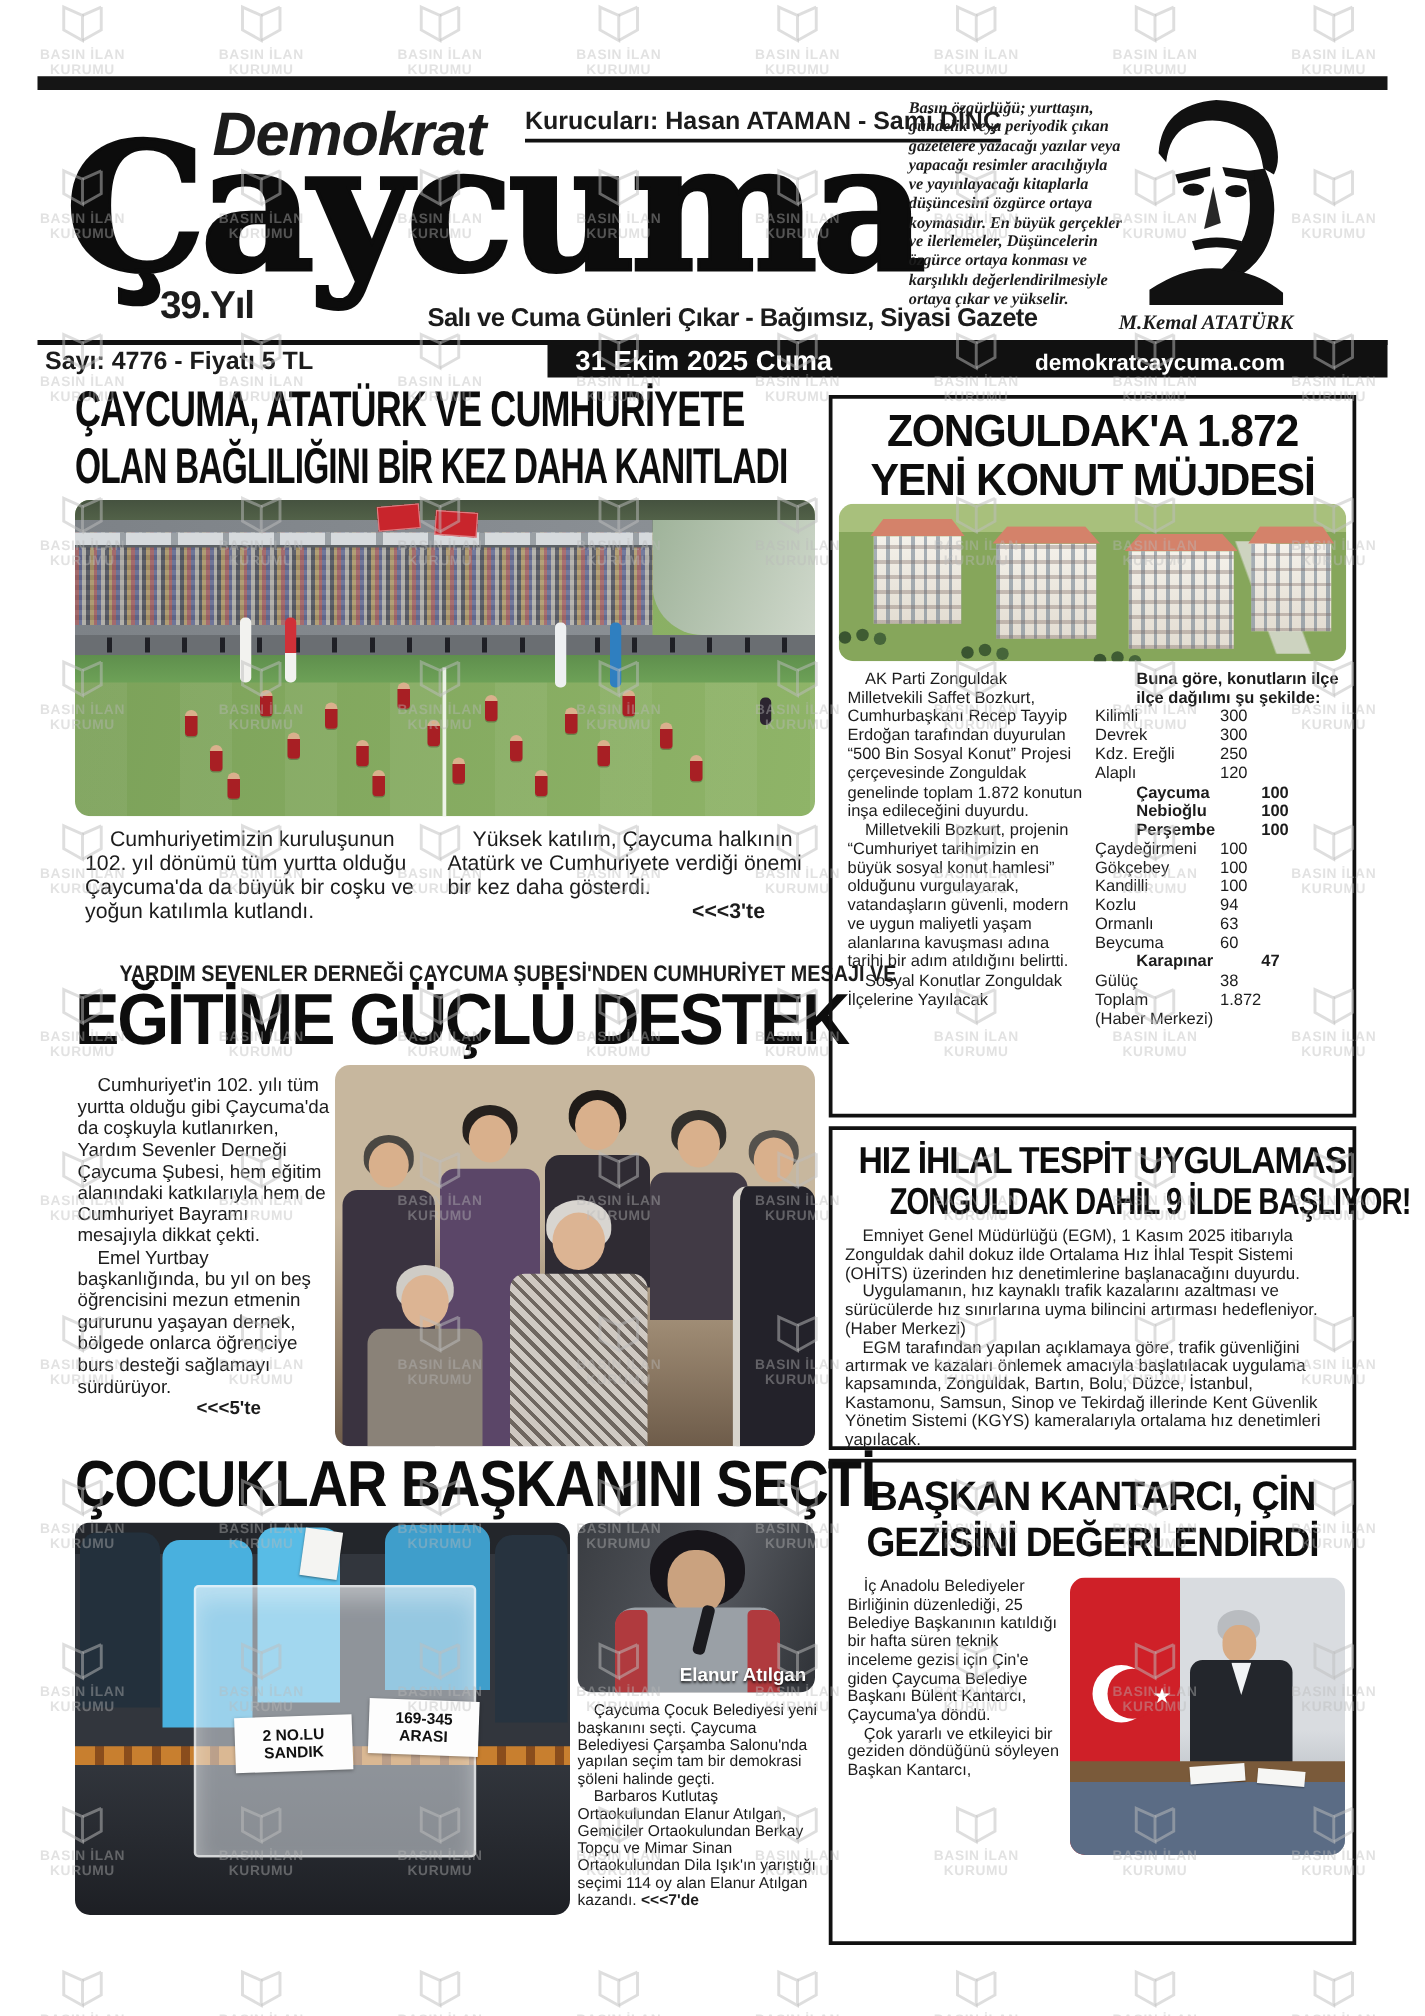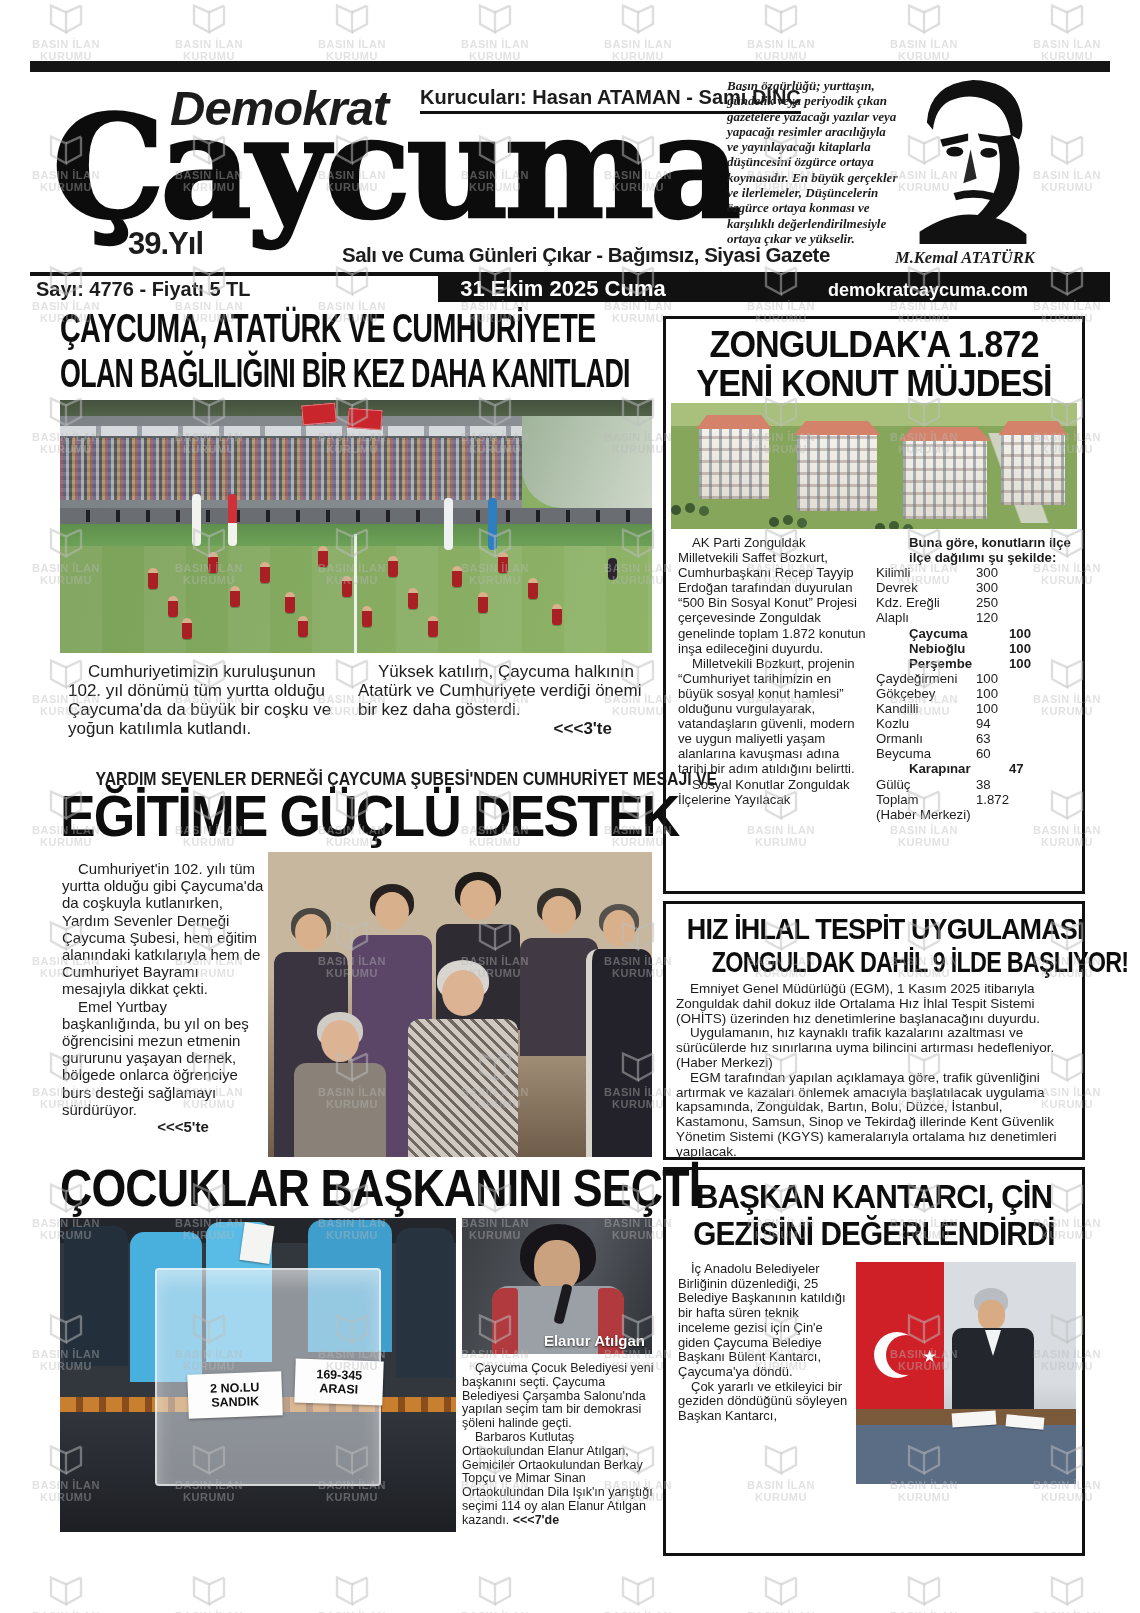--- a/index.html
+++ b/index.html
@@ -40,21 +40,21 @@
           font-size:18px;white-space:nowrap;}
   
   .bp{margin:0;text-indent:20px;}
   .jump{font-weight:bold;}
   
   .box{position:absolute;left:663px;width:416px;border:3px solid #111;background:transparent;}
   .trow{display:flex;}
   .tname{flex:0 0 100px;}
   .tbold{font-weight:bold;margin-left:33px;}
   
-  .photo{position:absolute;overflow:hidden;}
+  .photo{position:absolute;overflow:hidden;border-radius:12px;}
   
   .st-grass{position:absolute;inset:0;background:linear-gradient(100deg,#7ba159,#8fb468);}
   .st-stripes{position:absolute;inset:0;background:repeating-linear-gradient(90deg,rgba(255,255,255,.06) 0 42px,transparent 42px 84px);}
   .st-trees{position:absolute;left:0;top:0;width:100%;height:26px;background:linear-gradient(#45523f,#5a6b4e);}
   .st-stand{position:absolute;left:0;top:16px;width:462px;height:92px;background:linear-gradient(90deg,#7d8287,#8a8f94);}
   .st-crowd{position:absolute;inset:10px 0 8px 0;opacity:.6;
      background:repeating-linear-gradient(90deg,rgba(200,60,60,.7) 0 3px,rgba(60,70,160,.6) 3px 6px,rgba(235,225,205,.7) 6px 9px,rgba(35,35,50,.7) 9px 12px,rgba(240,180,60,.6) 12px 15px),
                 repeating-linear-gradient(0deg,rgba(255,255,255,.25) 0 4px,rgba(0,0,0,.3) 4px 8px);}
   .st-roof{position:absolute;left:0;top:10px;width:462px;height:10px;
      background:repeating-linear-gradient(90deg,#d6dadd 0 36px,#9aa0a5 36px 41px);border-bottom:2px solid #5c6165;}

